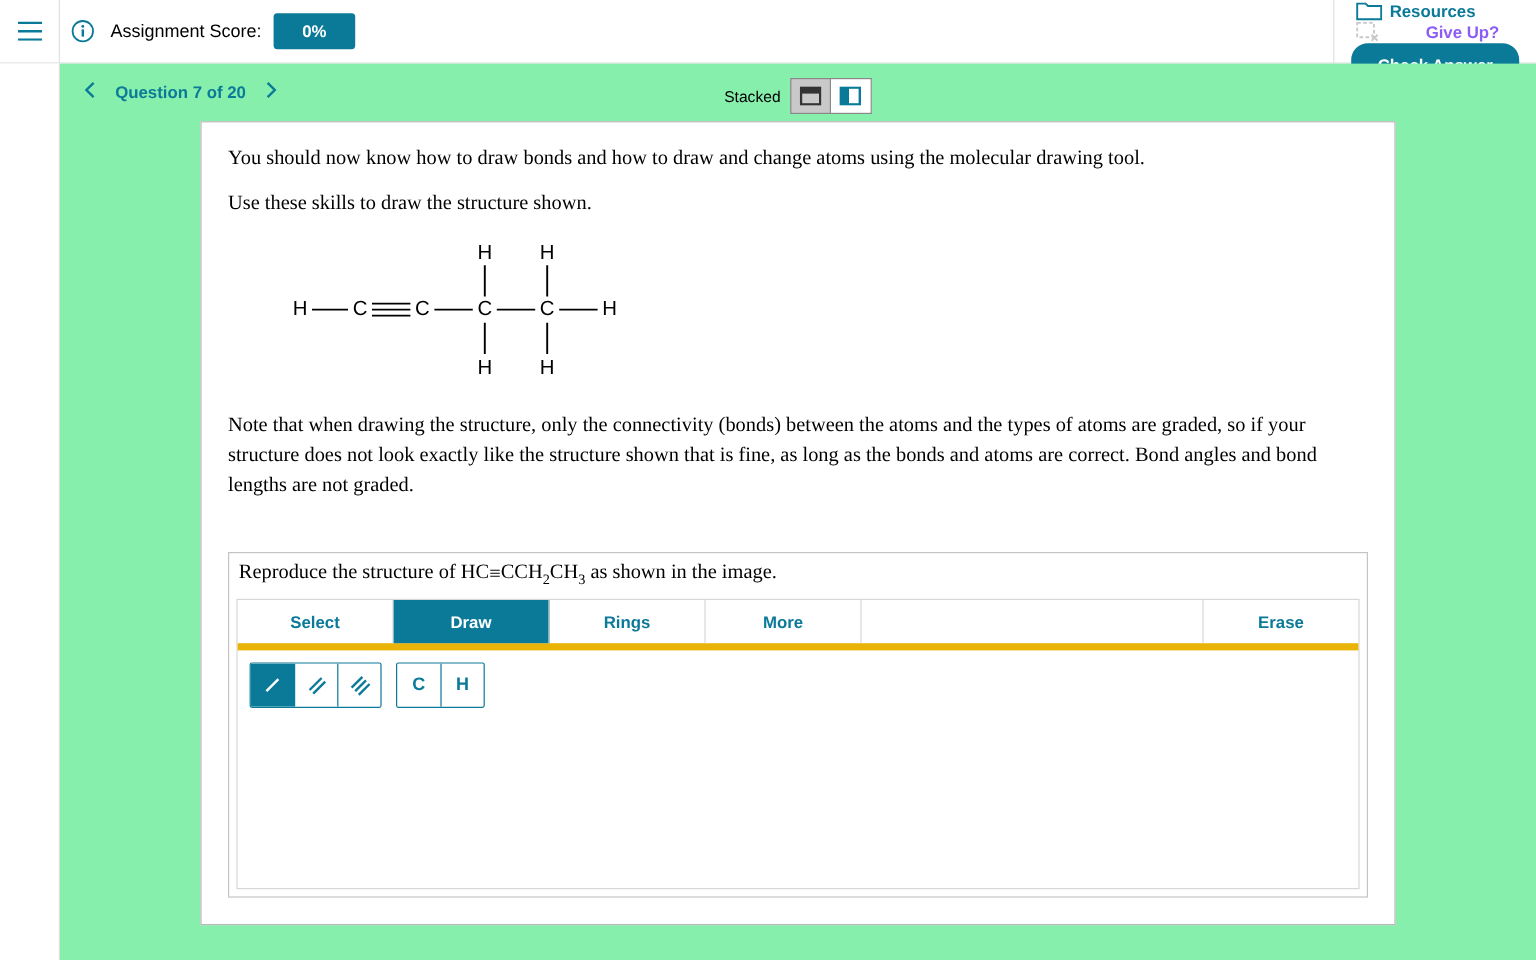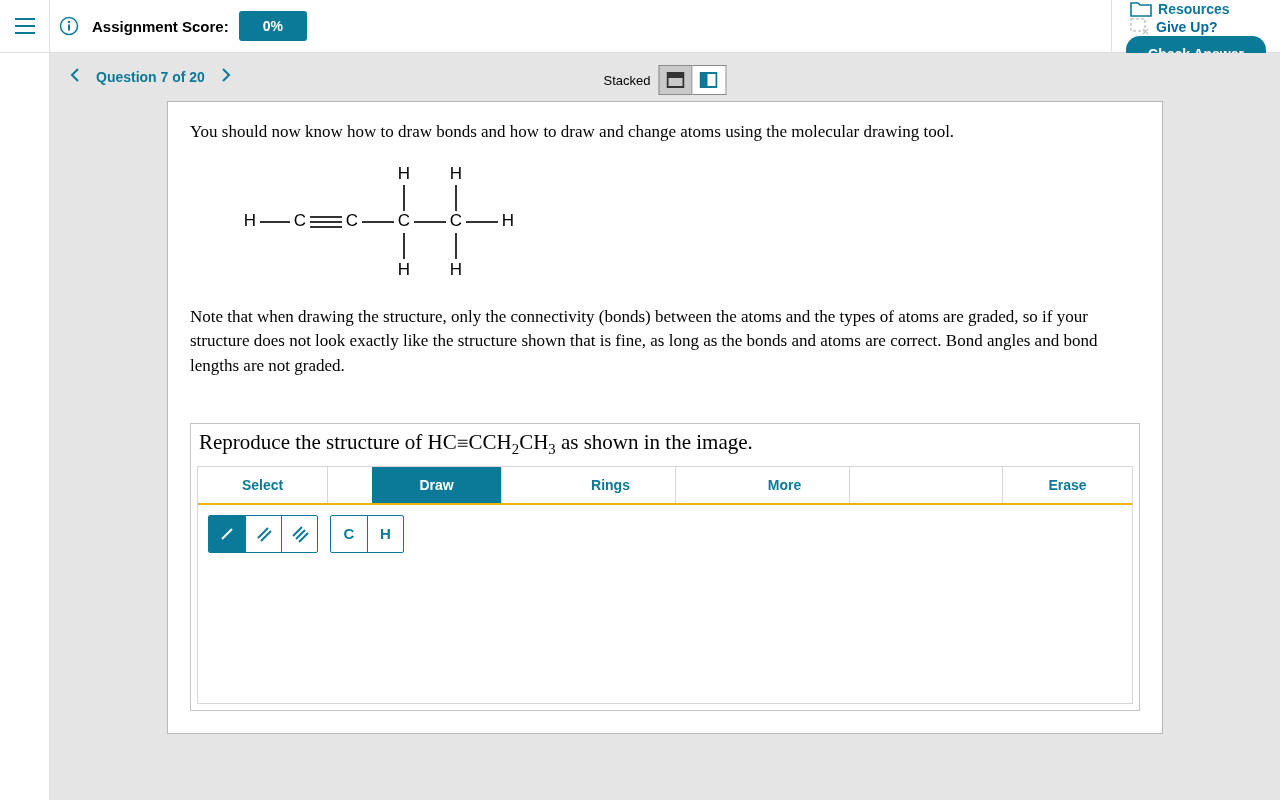--- a/index.html
+++ b/index.html
@@ -4,54 +4,54 @@
 <style>
   * { box-sizing: border-box; margin: 0; padding: 0; }
   html, body { width: 1280px; height: 800px; font-family: Arial, Helvetica, sans-serif; background: #fff; }
   body { overflow: hidden; }
 
   
   .topbar { display: flex; align-items: center; height: 53px; border-bottom: 1px solid #e0e0e0; }
   .tb-left { display: flex; align-items: center; flex: 1; }
   .hamburger { width: 50px; height: 53px; display:flex; align-items:center; justify-content:center; border-right:1px solid #e0e0e0;}
   .info-icon { width: 38px; display:flex; align-items:center; justify-content:center; color:#0b7a99;}
-  .score-label { font-weight: bold; font-size: 15px; margin-left: 4px; }
+  .score-label { font-weight: normal; font-size: 15px; margin-left: 4px; }
   .score-pill { background:#0b7a99; color:#fff; font-weight:bold; padding:7px 24px; border-radius:3px; margin-left:10px; font-size:14px;}
   .tb-right { display:flex; align-items:stretch; height:53px;flex-direction:column;}
   .tb-cell { display:flex; align-items:center; padding:0 18px; border-left:1px solid #e0e0e0; font-weight:bold; font-size:14px;}
   .tb-cell.resources { color:#0b7a99; }
-  .tb-cell.giveup { color:#0369a1; }
+  .tb-cell.giveup { color:#8b5cf6;gap:32px; }
   .check-btn { background:#0b7a99; color:#fff; border:none; border-radius:14px; padding:10px 22px; font-weight:bold; font-size:14px; margin:0 14px; align-self:center;}
   .tb-endcap { border-left:1px solid #e0e0e0; width:50px;}
   .tb-cell svg, .hamburger svg { display:block; }
 
   
   .main { display:flex; height:747px; }
   .leftgutter { width:50px; border-right:1px solid #e0e0e0; background:#fff;}
-  .content { flex:1; background:#e5e5e5; position:relative; padding-bottom:20px;}
+  .content { flex:1; background:#86efac; position:relative; padding-bottom:20px;}
   .qbar { display:flex; align-items:center; height:48px; padding-left:14px;}
   .qnav-arrow { color:#0b7a99; padding:0 6px; font-size:16px;}
   .qlabel { color:#0b7a99; font-weight:bold; font-size:14px; padding:0 10px;}
   .viewtoggle { position:absolute; left:50%; transform:translateX(-50%); top:12px; display:flex; align-items:center;}
   .viewtoggle .vt-label { font-size:13px; margin-right:8px; color:#000;}
   .vt-btn { width:34px; height:30px; border:1px solid #8a8a8a; display:flex; align-items:center; justify-content:center; background:#fff;}
   .vt-btn.active { background:#c9c9c9;}
   .vt-btn + .vt-btn { border-left:none; }
 
   
   .pane { background:#fff; border:1px solid #b8b8b8; margin:0 auto; width:996px; padding:18px 22px 22px 22px;}
   .pane p { font-family: Georgia, 'Times New Roman', serif; font-size:17px; line-height:1.45; margin-bottom:12px;}
   .molecule { margin:10px 0 14px 40px;}
 
   
   .draw-widget { border:1px solid #c4c4c4; margin-top:44px;}
-  .draw-prompt { font-family: Georgia, 'Times New Roman', serif; font-size:21px; padding:6px 8px 8px 8px;}
+  .draw-prompt { font-family: Georgia, 'Times New Roman', serif; font-size:17px; padding:6px 8px 8px 8px;}
   .draw-prompt sub { font-size:0.7em; vertical-align:sub;}
   .draw-body { border:1px solid #d8d8d8; margin:0 6px 6px 6px; }
-  .tool-tabs { display:flex; border-bottom:2px solid #eab308;gap:44px; }
+  .tool-tabs { display:flex; border-bottom:6px solid #eab308; }
   .tool-tab { flex:0 0 130px; text-align:center; padding:10px 0; font-size:14px; color:#0b7a99; font-weight:600; border-right:1px solid #d8d8d8;}
   .tool-tab.active { background:#0b7a99; color:#fff;}
   .tool-tab.erase { margin-left:auto; border-right:none; border-left:1px solid #d8d8d8; flex:0 0 130px;}
   .tool-row { display:flex; padding:10px; gap:12px;}
   .btn-group { display:flex; border:1px solid #0b7a99; border-radius:2px; overflow:hidden;}
   .btn-group .tbtn { width:36px; height:36px; display:flex; align-items:center; justify-content:center; color:#0b7a99; font-weight:bold; font-size:15px; border-left:1px solid #0b7a99;}
   .btn-group .tbtn:first-child { border-left:none;}
   .btn-group .tbtn.active { background:#0b7a99; color:#fff;}
   .canvas { height:140px; }
 
@@ -127,20 +127,21 @@
       <div class="vt-btn">
         <svg width="18" height="16" viewBox="0 0 18 16">
             <rect x="1" y="1" width="16" height="14" fill="none" stroke="#0b7a99" stroke-width="2"></rect>
             <rect x="1" y="1" width="7" height="14" fill="#0b7a99"></rect>
           </svg>
       </div>
     </div>
 
     <div class="pane">
       <p>You should now know how to draw bonds and how to draw and change atoms using the molecular drawing tool.</p>
+      <p>Use these skills to draw the structure shown.</p>
 
       <div class="molecule">
         <svg width="300" height="130" viewBox="0 0 300 130">
           <g font-size="17" font-weight="normal" fill="#000" text-anchor="middle" dominant-baseline="middle">
 
             <text x="20" y="65">H</text>
             <line x1="30" y1="65" x2="60" y2="65" stroke="#000" stroke-width="1.6"></line>
             <text x="70" y="65">C</text>
 
             <line x1="80" y1="60" x2="112" y2="60" stroke="#000" stroke-width="1.6"></line>

